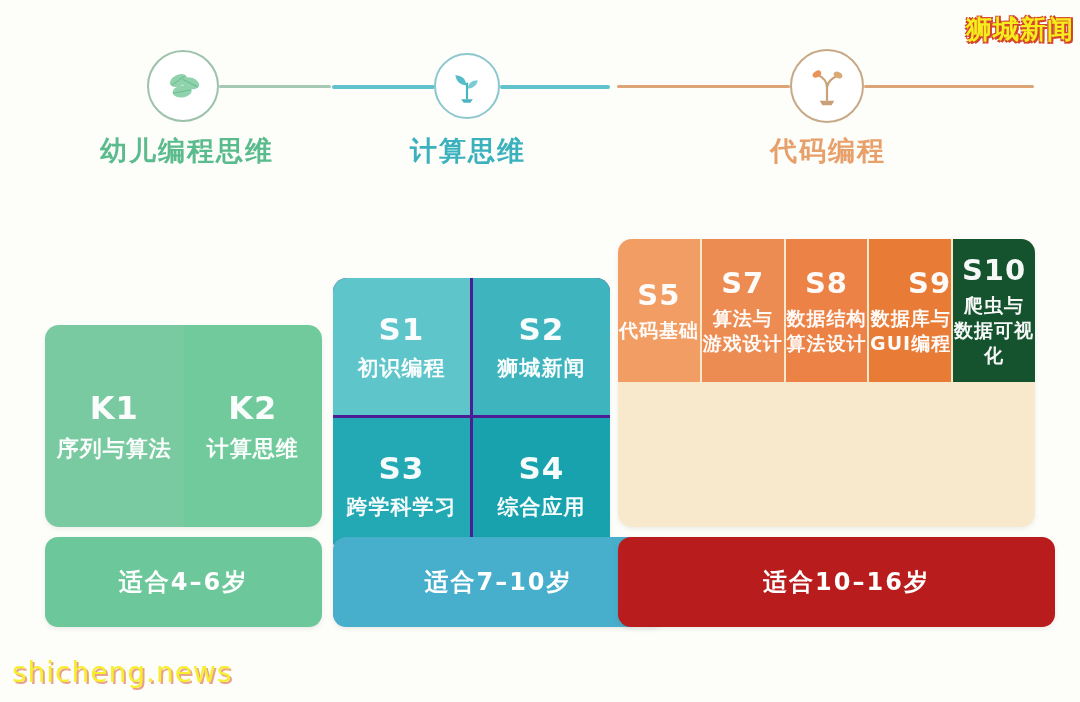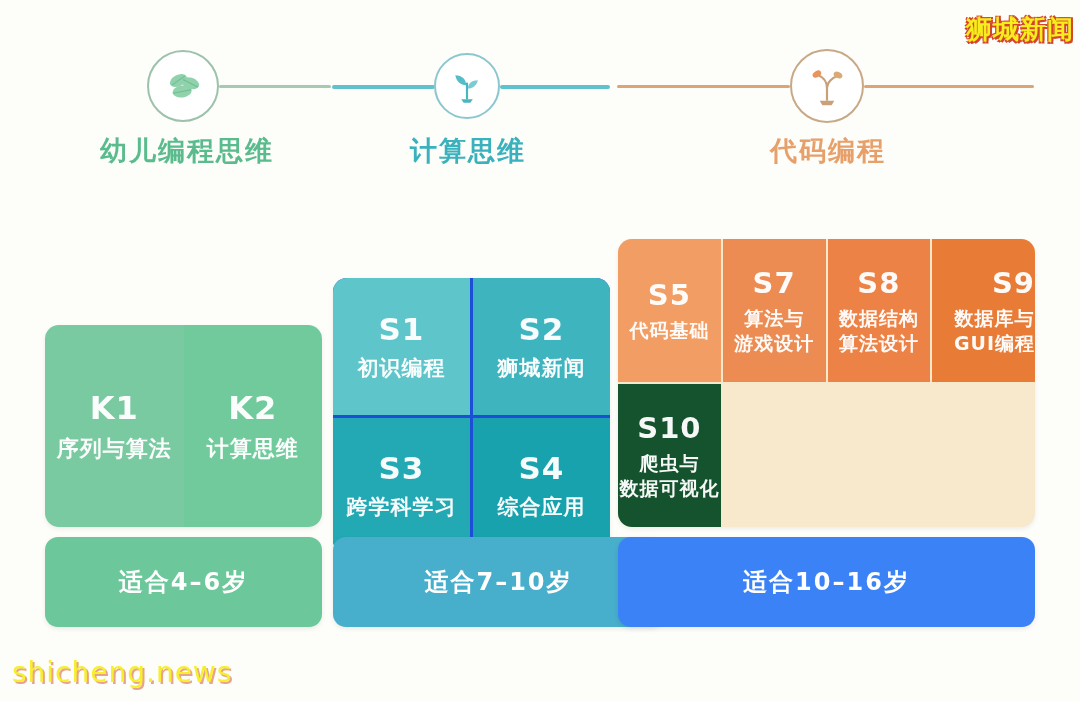--- a/index.html
+++ b/index.html
@@ -37,23 +37,23 @@
   .label-3{left:708px;}
 
   
   .block{
     position:absolute;border-radius:14px;overflow:hidden;
     display:grid;box-shadow:0 2px 5px rgba(0,0,0,0.07);
   }
   .k-block{left:45px;top:325px;width:277px;height:202px;
     grid-template-columns:1fr 1fr;gap:0;background:#ffffff;}
   .s-block{left:333px;top:278px;width:277px;height:276px;
-    grid-template-columns:1fr 1fr;grid-template-rows:1fr 1fr;gap:3px;background:#1d4ed8;}
+    grid-template-columns:1fr 1fr;grid-template-rows:1fr 1fr;gap:3px;background:#4c1d95;}
   .o-block{left:618px;top:239px;width:417px;height:288px;
-    grid-template-columns:1fr 1fr 1fr 1fr;grid-template-rows:1fr 1fr;gap:2px;background:#f8e9cd;}
+    grid-template-columns:1fr 1fr 1fr 1fr 1fr;grid-template-rows:1fr 1fr;gap:2px;background:#f8e9cd;}
 
   .tile{
     display:flex;flex-direction:column;align-items:center;justify-content:center;
     color:rgba(255,255,255,0.96);text-align:center;
   }
   .tile .code{font-size:31px;font-weight:bold;letter-spacing:1px;}
   .tile .name{font-size:21px;font-weight:bold;margin-top:8px;line-height:1.3;white-space:pre-line;letter-spacing:1px;}
   .o-block .tile .code{font-size:29px;}
   .o-block .tile .name{font-size:19px;margin-top:6px;}
   .k-block .tile .code{font-size:32px;}
@@ -186,18 +186,18 @@
     </div>
     <div class="tile" style="background: #14532d;">
       <div class="code">S10</div>
       <div class="name">爬虫与
 数据可视化</div>
     </div>
   </div>
 
   <div class="age-btn age-1" style="background: rgb(108, 199, 154);">适合4–6岁</div>
   <div class="age-btn age-2" style="background: rgb(71, 174, 203);">适合7–10岁</div>
-  <div class="age-btn age-3" style="background: #3b82f6;">适合10–16岁</div>
+  <div class="age-btn age-3" style="background: #b91c1c; padding-left: 20px;">适合10–16岁</div>
 
   <div class="wm-top">狮城新闻</div>
   <div class="wm-bottom">shicheng.news</div>
 
 </div>
 
 </body></html>

